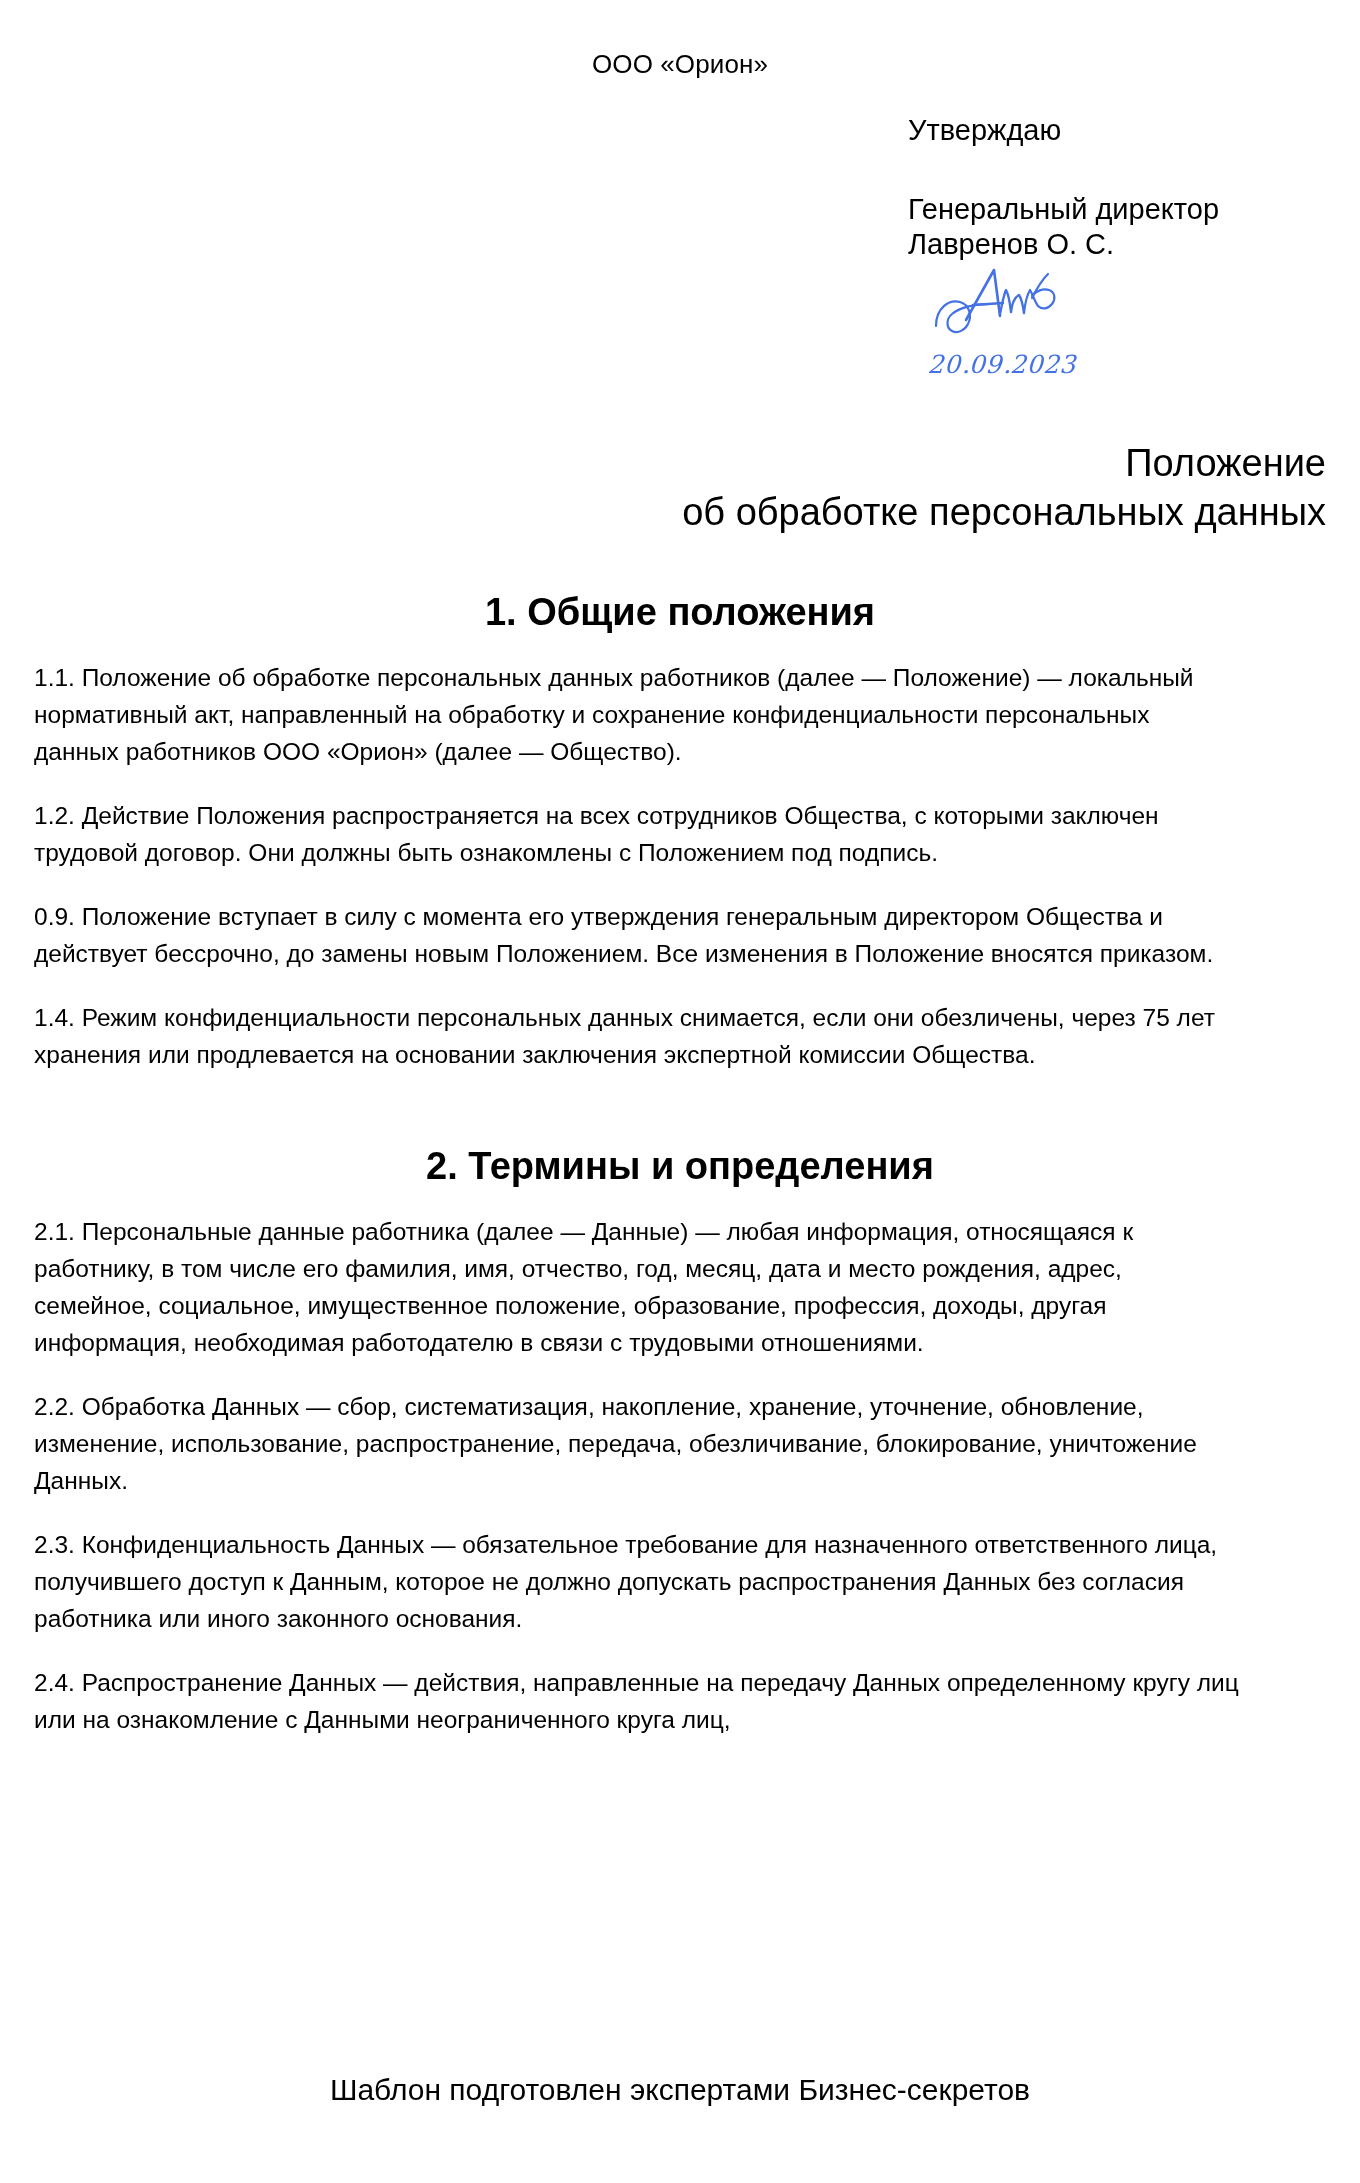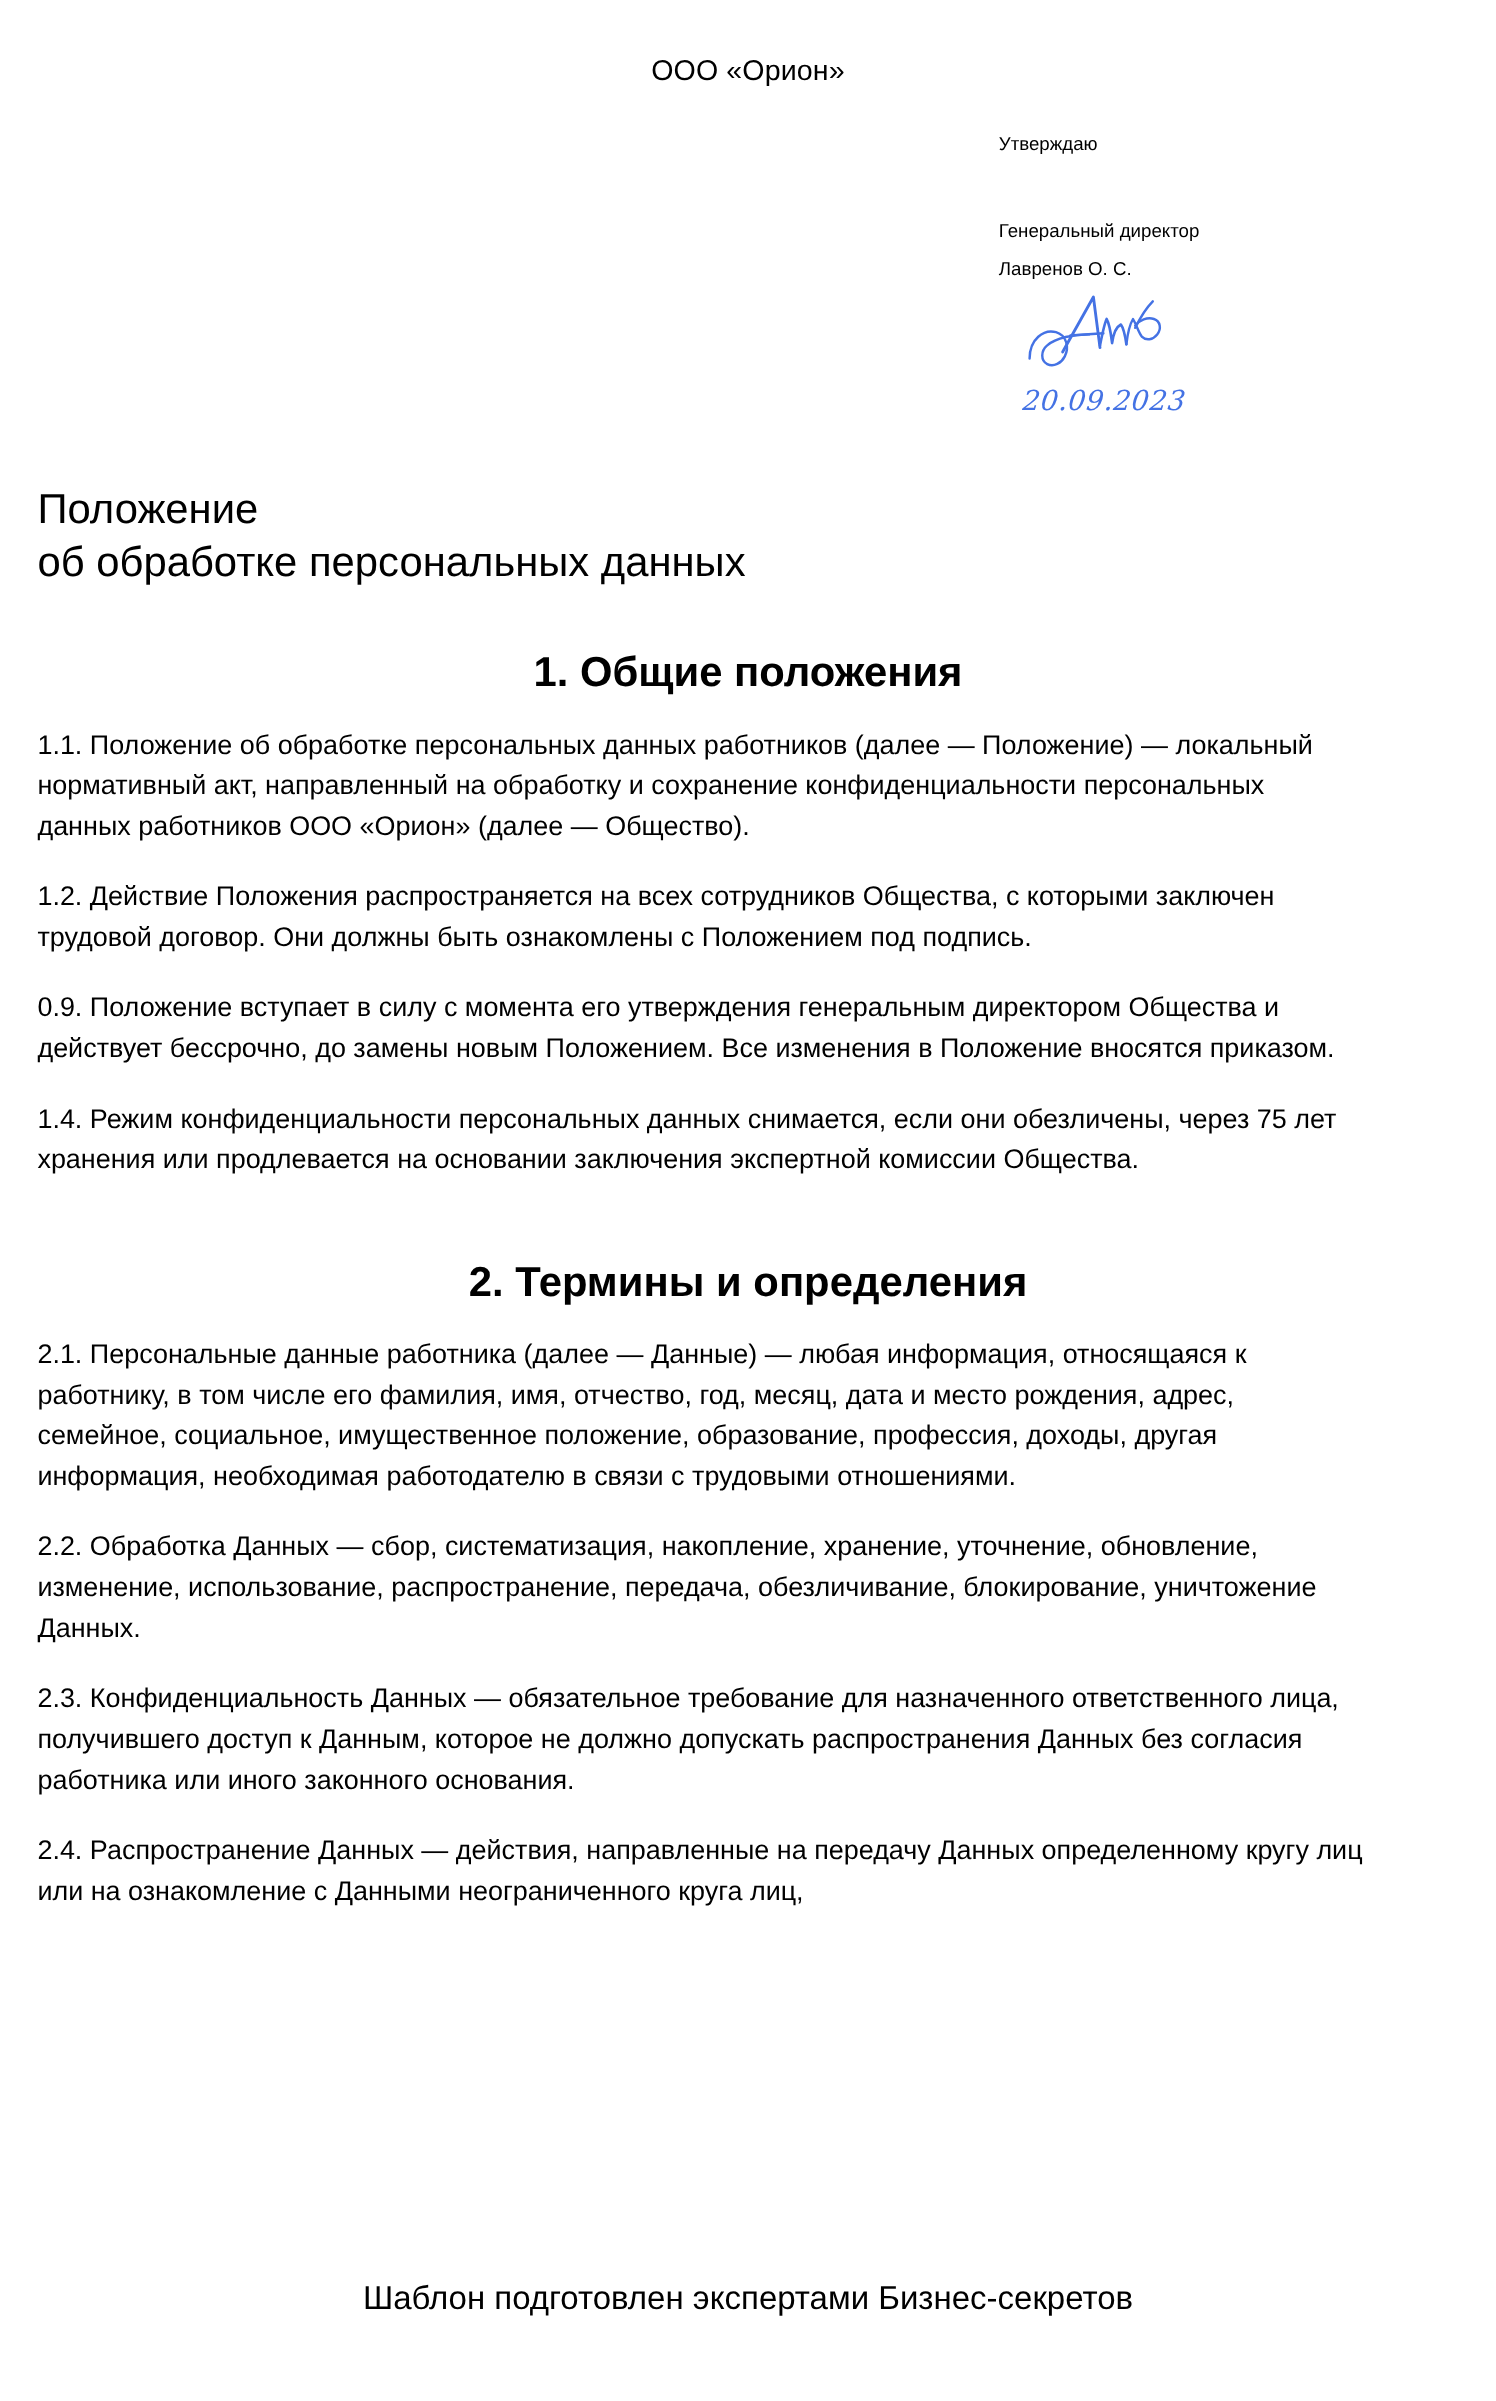--- a/index.html
+++ b/index.html
@@ -28,21 +28,21 @@
     text-align: center;
     font-size: 26px;
     line-height: 34px;
     padding-top: 47px;
     letter-spacing: 0.1px;
   }
 
   .approval-block {
     margin-top: 32px;
     padding-left: 874px;
-    font-size: 17px;
+    font-size: 29px;
     line-height: 35px;
   }
   .approval-line {
     white-space: nowrap;
   }
   .approval-role {
     margin-top: 44px;
   }
 
   
@@ -67,21 +67,21 @@
     font-style: italic;
     font-size: 25px;
     letter-spacing: 0.5px;
     color: #4472e4;
     transform: skewX(-6deg);
     white-space: nowrap;
   }
 
   
   .doc-title {
-    text-align: left;
+    text-align: right;
     font-size: 38px;
     line-height: 49px;
     margin-top: 36px;
   }
   .doc-title .title-line-2 {
     display: block;
   }
 
   .section-heading {
     text-align: center;

